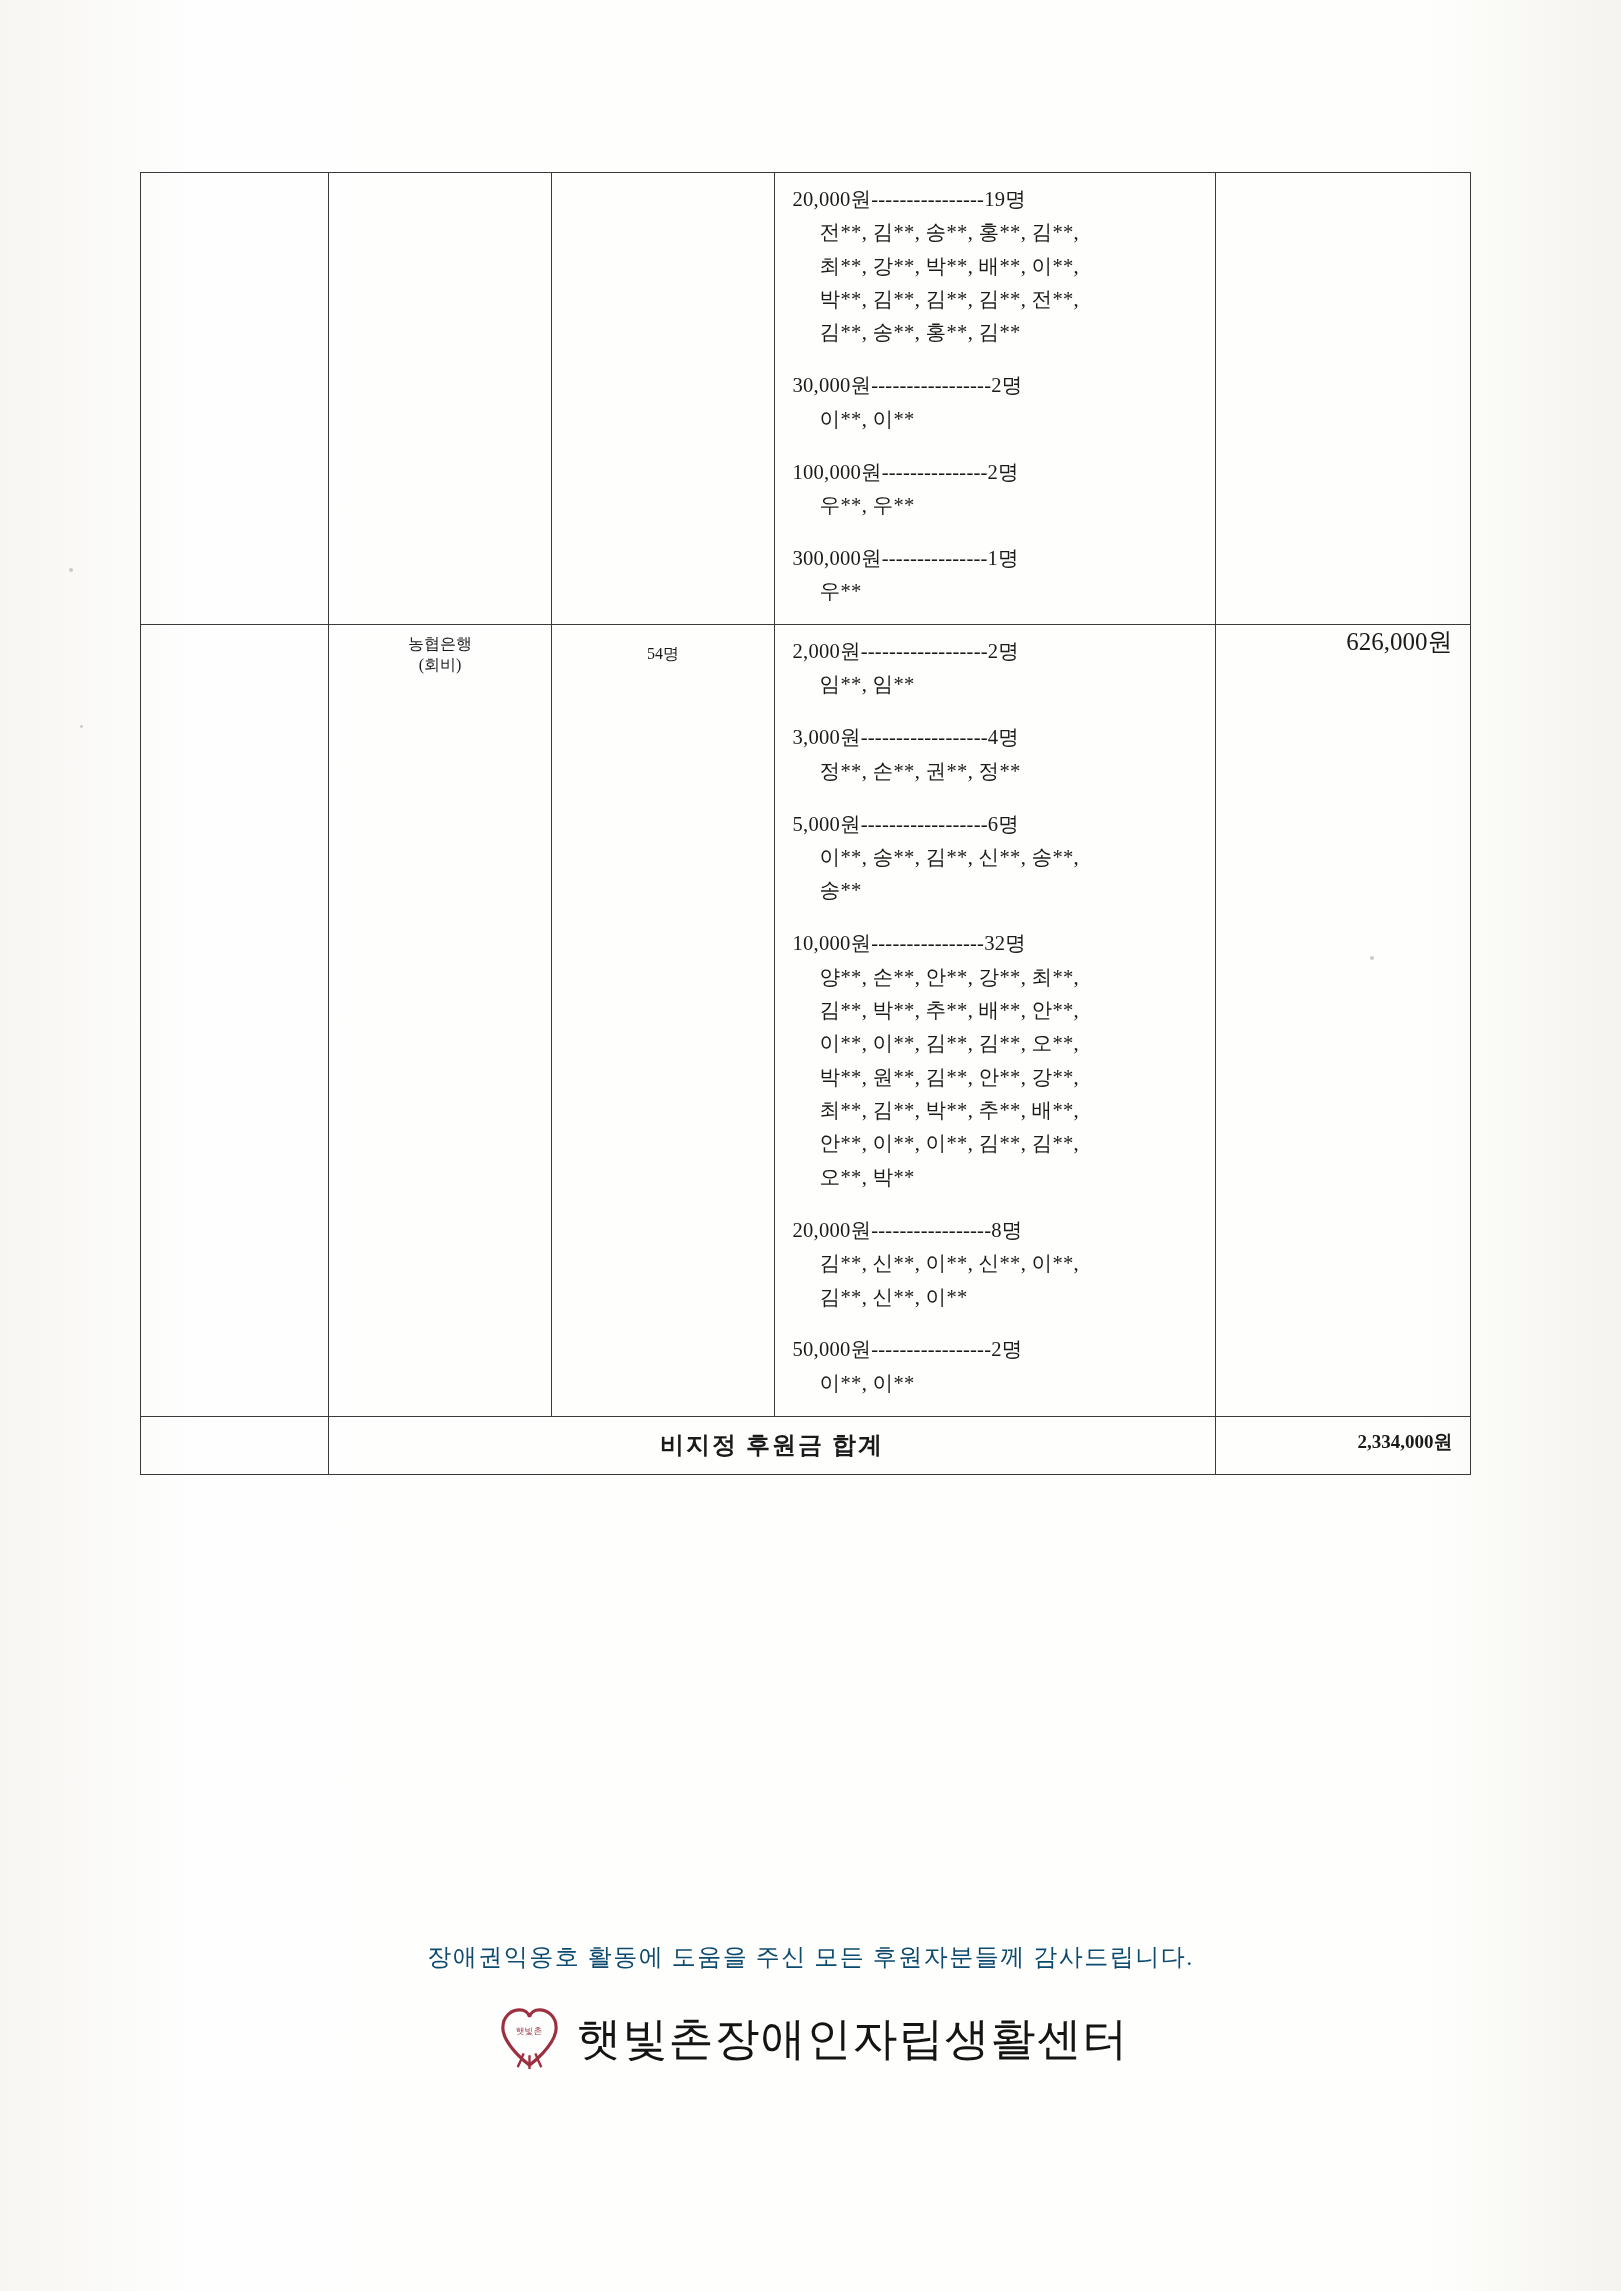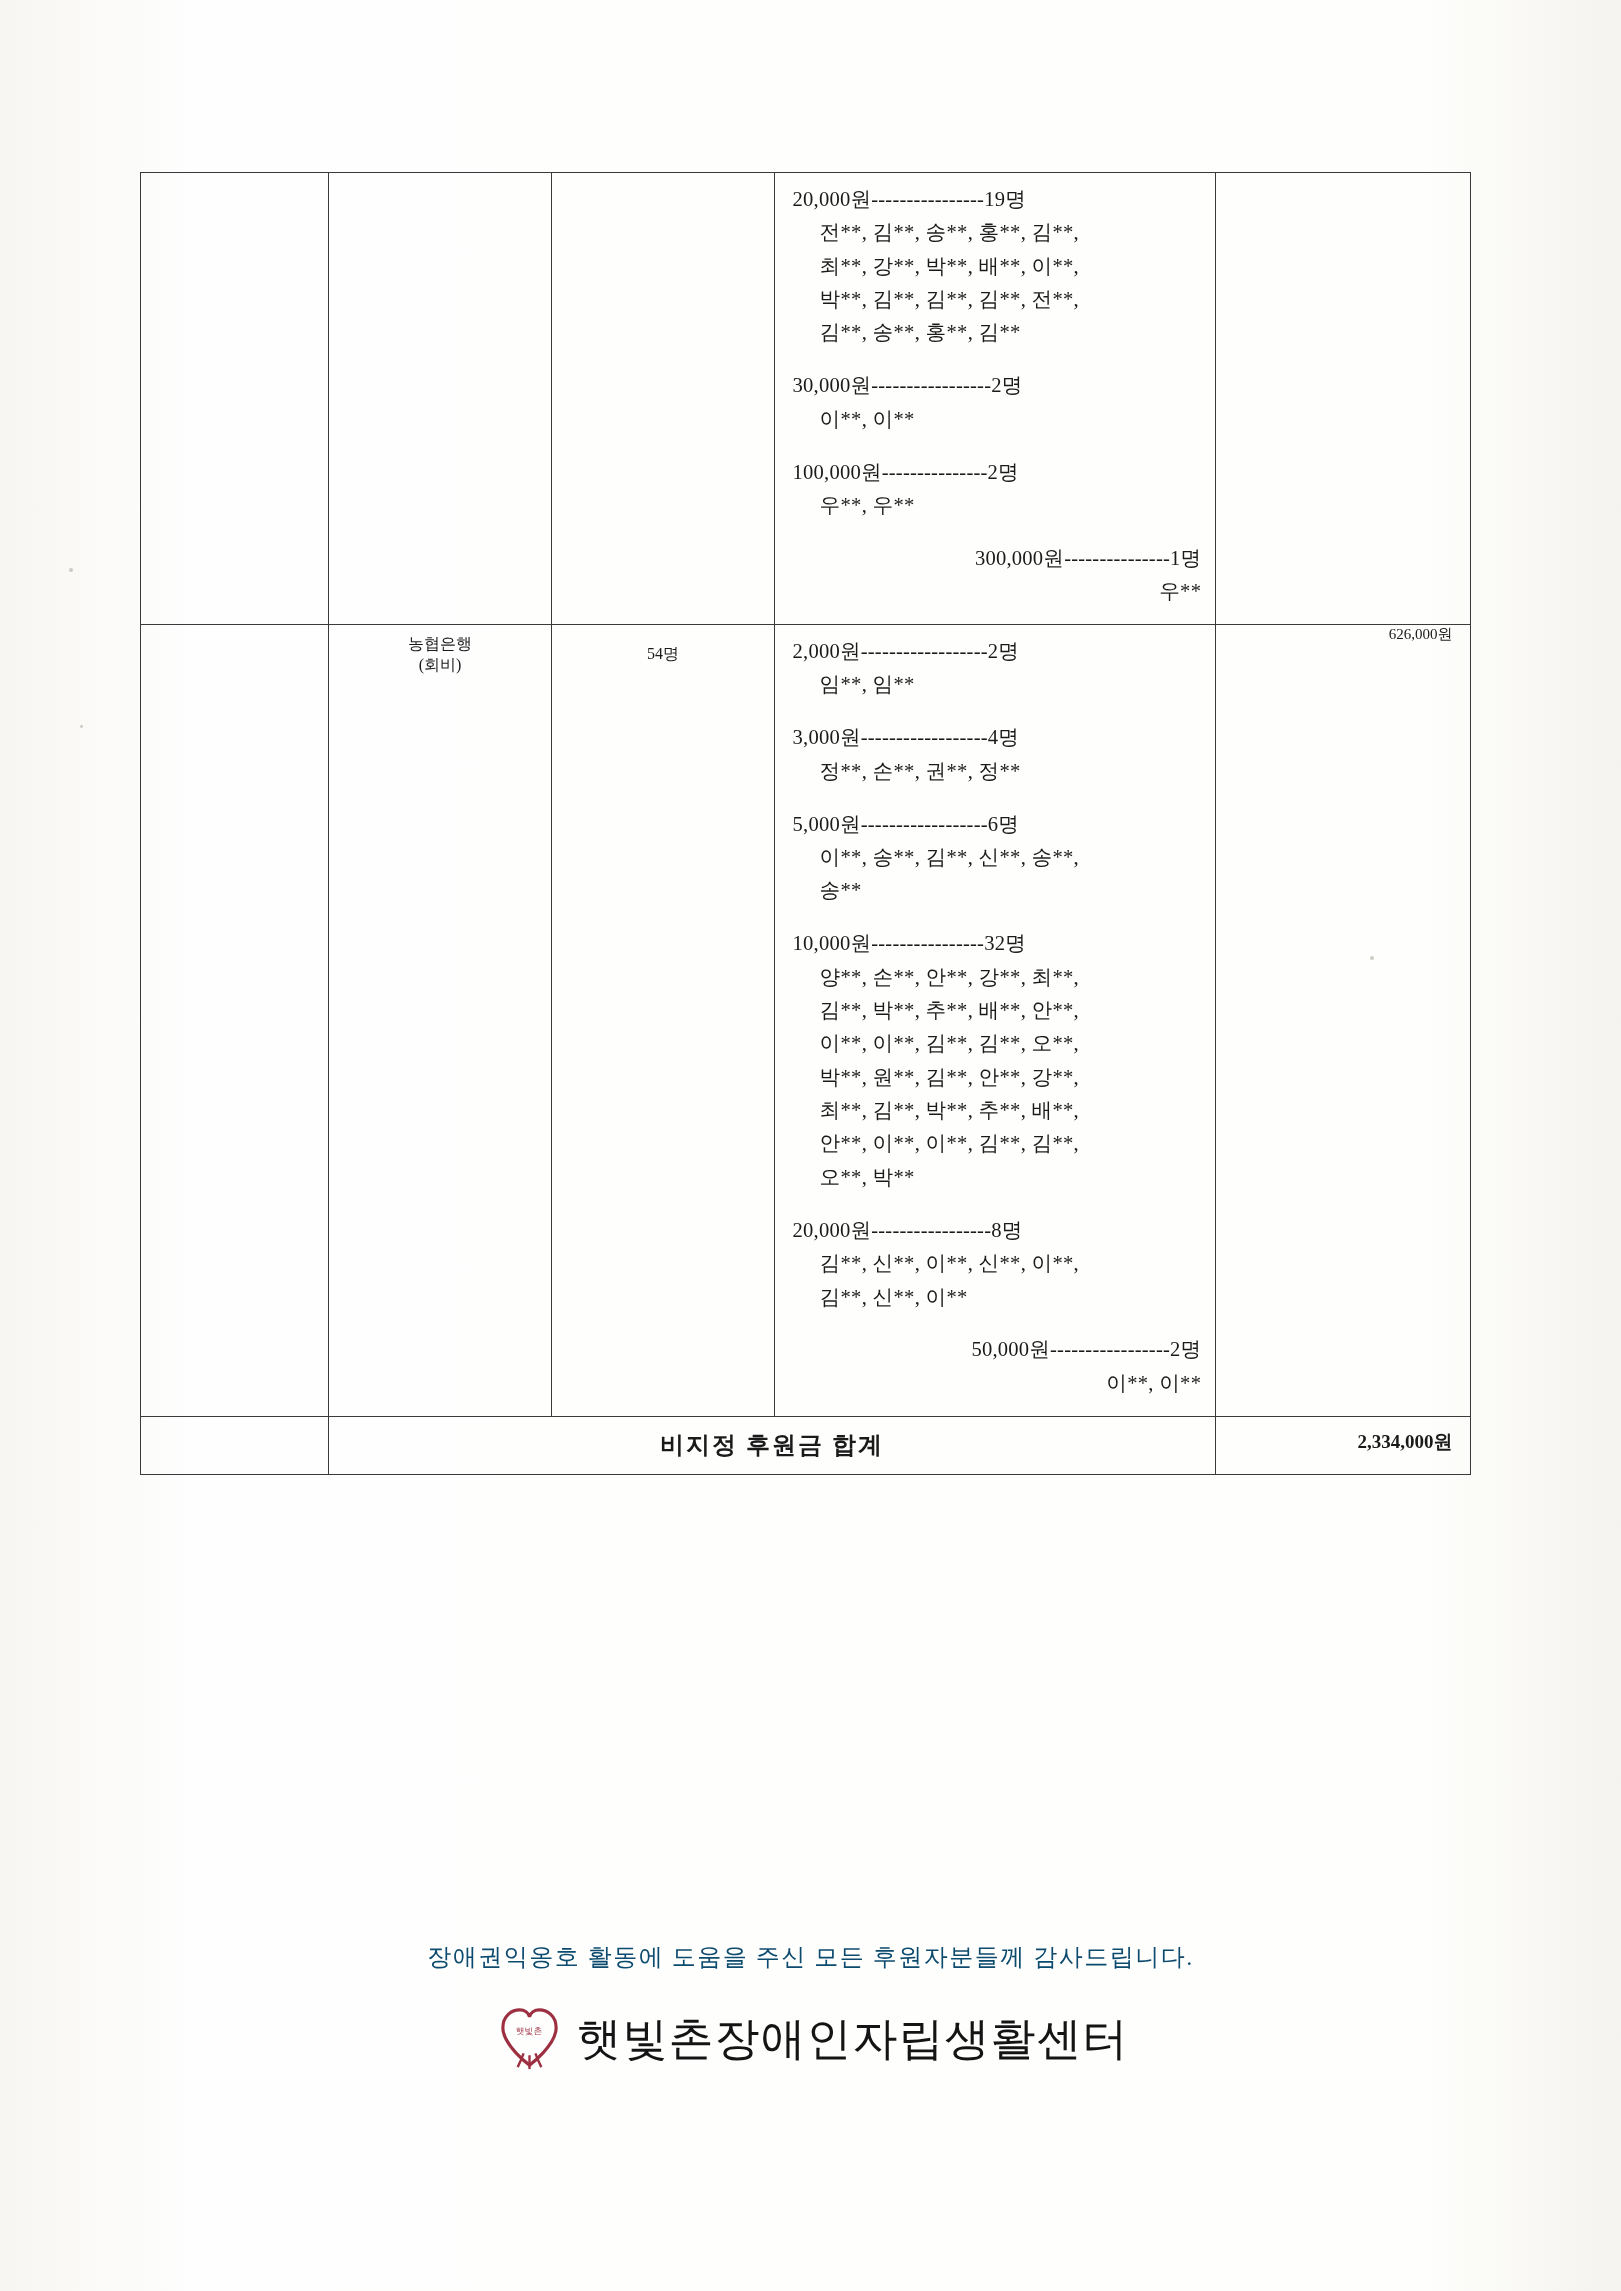--- a/index.html
+++ b/index.html
@@ -62,41 +62,40 @@
     align-items: center;
     justify-content: center;
     height: 100%;
     min-height: 59px;
   }
   .group {
     margin-bottom: 19.6px;
   }
   .group:last-child {
     margin-bottom: 0;
-    text-align: right;
   }
   .group .head {
     white-space: nowrap;
     font-size: 20.6px;
   }
   .group .names {
     font-size: 20.6px;
     letter-spacing: 0.3px;
   }
   .names-line {
     white-space: nowrap;
     margin-left: 27px;
   }
   .amount-mid {
     display: flex;
     align-items: flex-start;
     justify-content: flex-end;
     height: 100%;
     padding-right: 17.6px;
-    font-size: 15px;
+    font-size: 25px;
   }
   .total-label {
     text-align: center;
     font-size: 24px;
     font-weight: bold;
     letter-spacing: 2px;
     padding: 11.8px 0 13.7px 0;
   }
   .total-amount {
     text-align: right;

